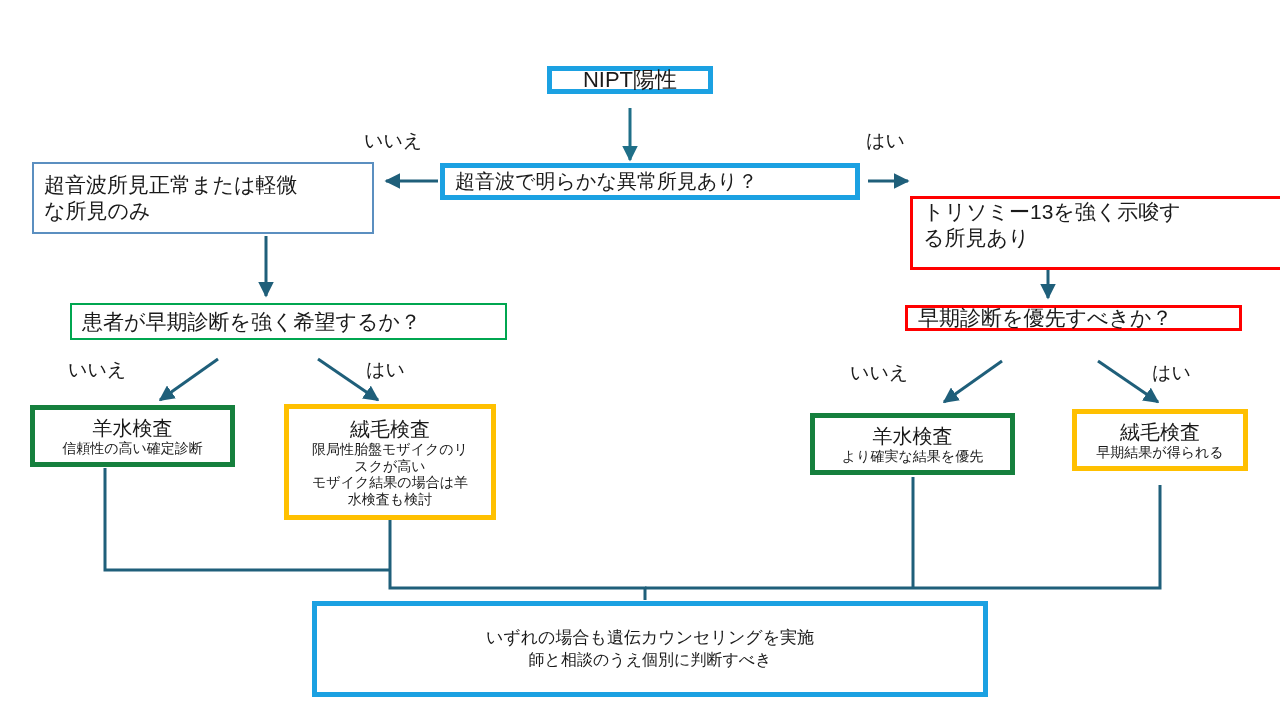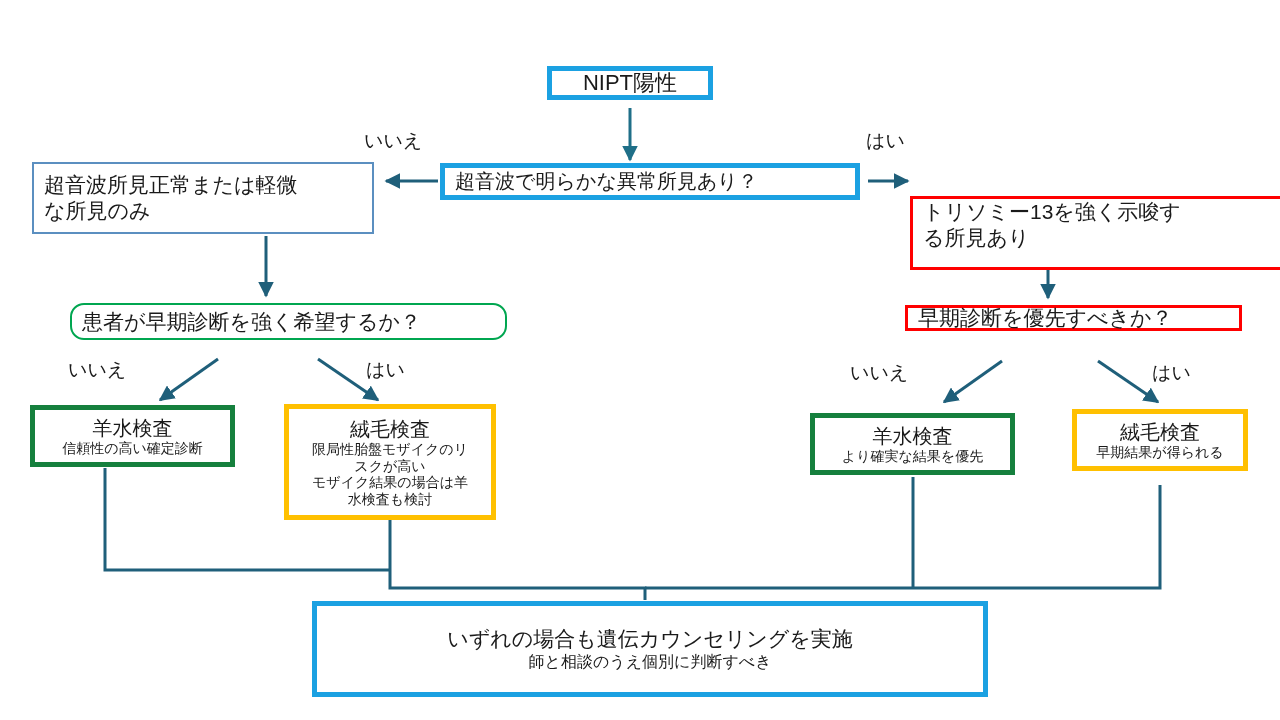--- a/index.html
+++ b/index.html
@@ -103,39 +103,39 @@
 
     <path d="M 390 520 L 390 570" stroke="#1F5F7A" stroke-width="3" fill="none"></path>
 
     <path d="M 1160 485 L 1160 588 L 645 588" stroke="#1F5F7A" stroke-width="3" fill="none"></path>
 
     <path d="M 913 477 L 913 588" stroke="#1F5F7A" stroke-width="3" fill="none"></path>
 
     <path d="M 390 570 L 390 588 L 645 588 L 645 600" stroke="#1F5F7A" stroke-width="3" fill="none"></path>
   </svg>
 
-  <div class="node b-cyan" style="left:547px; top:66px; width:166px; height:34px; font-size:22px;">
+  <div class="node b-cyan" style="left:547px; top:66px; width:166px; height:28px; font-size:22px;">
     <span class="title">NIPT陽性</span>
   </div>
 
   <div class="node b-cyan pad-l" style="left:440px; top:163px; width:420px; height:37px; font-size:20px; justify-content:center;">
     <span class="title">超音波で明らかな異常所見あり？</span>
   </div>
 
   <div class="node b-steel pad-l" style="left:32px; top:162px; width:342px; height:72px; font-size:21px; justify-content:center;">
     <span>超音波所見正常または軽微</span>
     <span>な所見のみ</span>
   </div>
 
   <div class="node b-red pad-l" style="left:910px; top:164px; width:394px; height:74px; font-size:21px; justify-content:flex-start;margin-top:32px;">
     <span>トリソミー13を強く示唆す</span>
     <span>る所見あり</span>
   </div>
 
-  <div class="node b-green-thin pad-l" style="left:70px; top:303px; width:437px; height:37px; font-size:21px; justify-content:center;border-radius:14px;">
+  <div class="node b-green-thin pad-l" style="left:70px; top:303px; width:437px; height:37px; font-size:21px; justify-content:center;">
     <span class="title">患者が早期診断を強く希望するか？</span>
   </div>
 
   <div class="node b-red pad-l" style="left:905px; top:305px; width:337px; height:26px; font-size:21px; justify-content:center;">
     <span class="title">早期診断を優先すべきか？</span>
   </div>
 
   <div class="node b-green" style="left:30px; top:405px; width:205px; height:62px; font-size:14px;">
     <span class="title" style="font-size:20px;">羊水検査</span>
     <span class="sub">信頼性の高い確定診断</span>
@@ -153,21 +153,21 @@
     <span class="title" style="font-size:20px;">羊水検査</span>
     <span class="sub">より確実な結果を優先</span>
   </div>
 
   <div class="node b-amber" style="left:1072px; top:409px; width:176px; height:62px; font-size:14px;">
     <span class="title" style="font-size:20px;">絨毛検査</span>
     <span class="sub">早期結果が得られる</span>
   </div>
 
   <div class="node b-cyan" style="left:312px; top:601px; width:676px; height:96px; font-size:16px;">
-    <span class="title" style="font-size:21px; margin-bottom:2px;">いずれの場合も遺伝カウンセリングを実施</span>
+    <span class="title" style="font-size:17px; margin-bottom:2px;">いずれの場合も遺伝カウンセリングを実施</span>
     <span class="sub">師と相談のうえ個別に判断すべき</span>
   </div>
 
   <div class="edge-label" style="left:364px; top:128px;">いいえ</div>
 
   <div class="edge-label" style="left:866px; top:128px;">はい</div>
 
   <div class="edge-label" style="left:68px; top:357px;">いいえ</div>
 
   <div class="edge-label" style="left:366px; top:357px;">はい</div>

